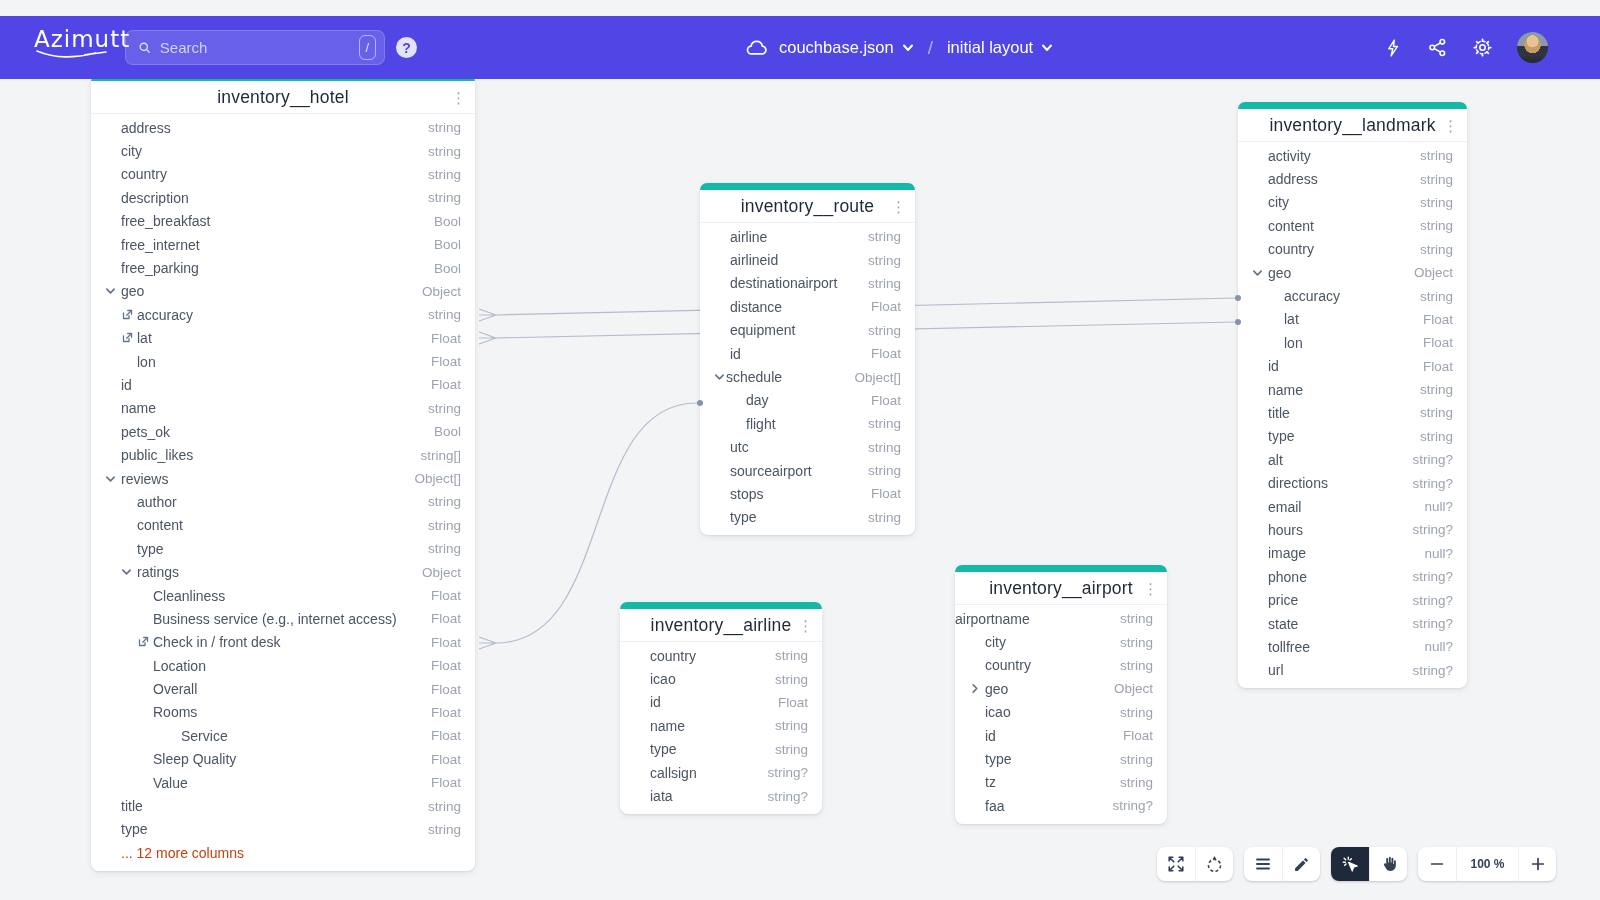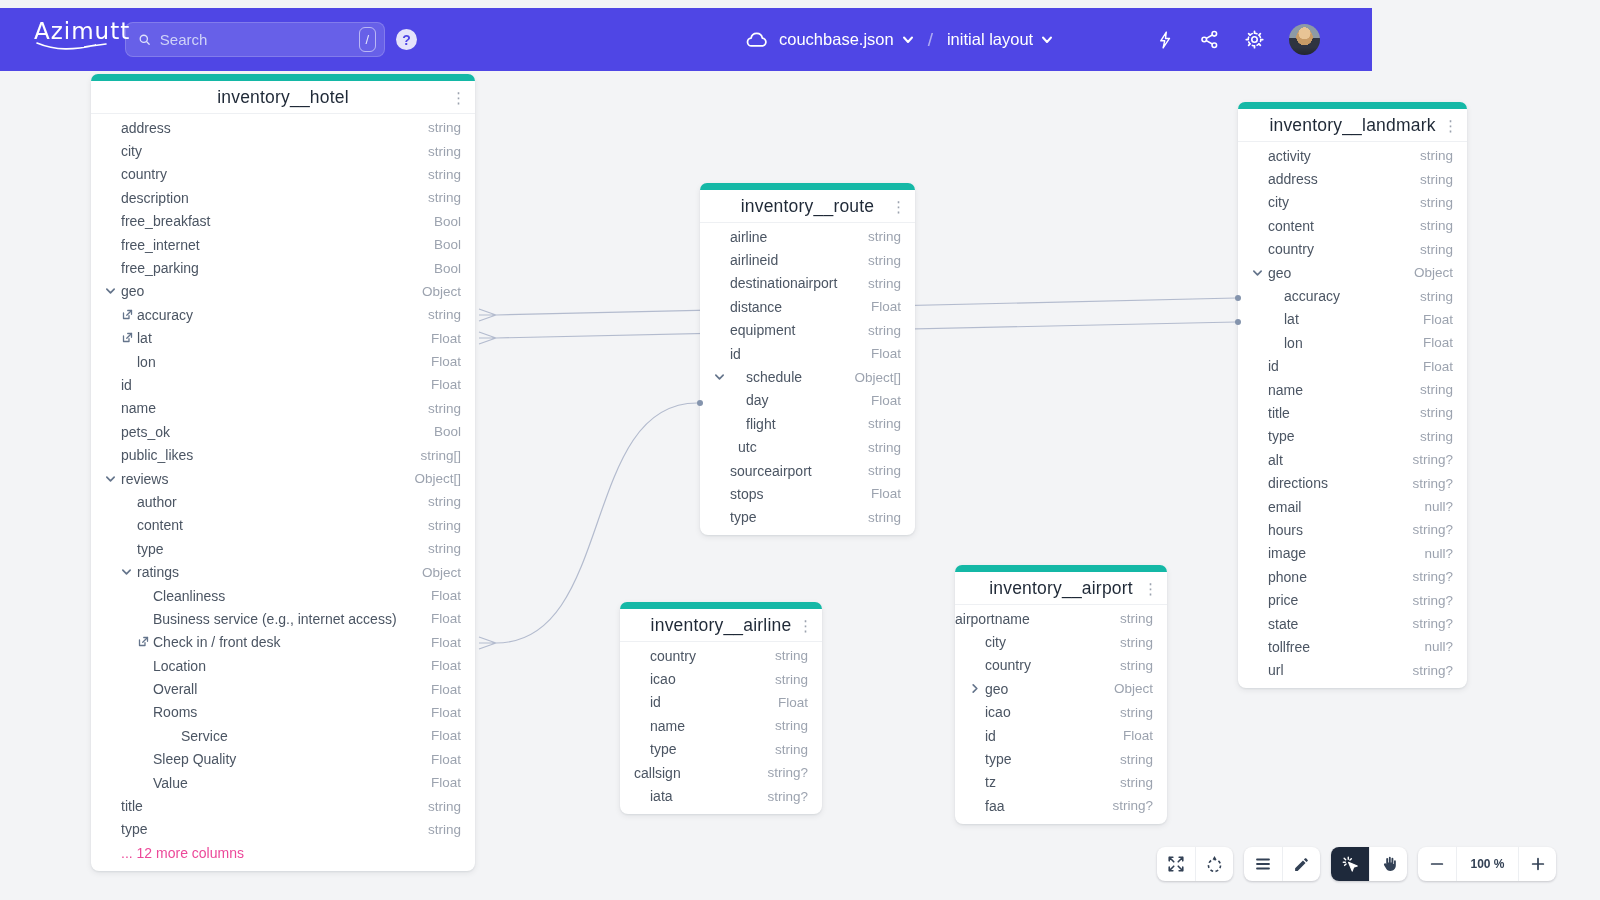--- a/index.html
+++ b/index.html
@@ -1,20 +1,20 @@
 <!DOCTYPE html>
 <html><head>
 <meta charset="utf-8">
 <style>
   * { margin:0; padding:0; box-sizing:border-box; }
   html,body { width:1600px; height:900px; overflow:hidden; background:#f3f4f6;
     font-family:"Liberation Sans", sans-serif; }
 
   
-  .navbar { position:absolute; top:8px; left:0; width:1372px; height:63px;
+  .navbar { position:absolute; top:16px; left:0; width:1600px; height:63px;
     background:#4f46e5; z-index:10; display:flex; align-items:center; }
   .logo { position:absolute; left:34px; top:10px; width:80px; color:#fff; cursor:pointer; }
   .logo .word { font-size:23px; font-weight:400; letter-spacing:1px; color:#fff;
     font-family:"DejaVu Sans", sans-serif; }
   .logo svg { display:block; margin-top:-3px; }
   .searchbox { position:absolute; left:125px; top:14px; width:260px; height:35px;
     background:rgba(255,255,255,.14); border:1px solid rgba(255,255,255,.18);
     border-radius:8px; display:flex; align-items:center; padding:0 8px 0 12px; }
   .searchbox input { flex:1; background:transparent; border:none; outline:none;
     color:#fff; font-size:15px; margin-left:9px; font-family:inherit; }
@@ -53,21 +53,21 @@
     color:#9ca3af; font-size:15px; line-height:1; cursor:pointer; }
   .card .rows { padding:2px 0 6px; }
   .trow { position:relative; height:23.4px; display:flex; align-items:center;
     font-size:14px; cursor:pointer; }
   .trow .cname { color:#4b5563; white-space:nowrap; }
   .trow .ctype { margin-left:auto; padding-right:14px; color:#9ca3af; font-size:13.5px;
     white-space:nowrap; }
   .trow .pre { position:absolute; width:14px; height:14px; display:flex; align-items:center;
     justify-content:center; color:#64748b; }
   .tfoot { height:23.4px; display:flex; align-items:center; padding-left:30px;
-    color:#ec4899; font-size:14px; cursor:pointer; }
+    color:#c2410c; font-size:14px; cursor:pointer; }
 
   
   .toolbar { position:absolute; right:44px; bottom:19px; display:flex; gap:11px; z-index:10; }
   .tgroup { display:flex; background:#fff; border-radius:8px;
     box-shadow:0 1px 2px rgba(16,24,40,.1), 0 1px 3px rgba(16,24,40,.1); }
   .tbtn { width:38px; height:34px; display:flex; align-items:center; justify-content:center;
     cursor:pointer; border-left:1px solid #edeff2; }
   .tbtn:first-child { border-left:none; border-radius:8px 0 0 8px; }
   .tbtn:last-child { border-radius:0 8px 8px 0; }
   .tbtn.selected { background:#1e293b; }
@@ -281,38 +281,38 @@
             <span class="ctype">Float</span>
           </div>
           <div class="trow" style="padding-left: 30px;">
             <span class="cname">equipment</span>
             <span class="ctype">string</span>
           </div>
           <div class="trow" style="padding-left: 30px;">
             <span class="cname">id</span>
             <span class="ctype">Float</span>
           </div>
-          <div class="trow" style="padding-left: 46px;">
+          <div class="trow" style="padding-left: 26px;">
             <span class="pre" style="left:12px">
               <svg width="11" height="8" viewBox="0 0 12 8">
                 <polyline points="2,2 6,6 10,2" fill="none" stroke="currentColor" stroke-width="1.8" stroke-linecap="round" stroke-linejoin="round"></polyline>
               </svg>
             </span>
             <span class="cname">schedule</span>
             <span class="ctype">Object[]</span>
           </div>
           <div class="trow" style="padding-left: 46px;">
             <span class="cname">day</span>
             <span class="ctype">Float</span>
           </div>
           <div class="trow" style="padding-left: 46px;">
             <span class="cname">flight</span>
             <span class="ctype">string</span>
           </div>
-          <div class="trow" style="padding-left: 38px;">
+          <div class="trow" style="padding-left: 30px;">
             <span class="cname">utc</span>
             <span class="ctype">string</span>
           </div>
           <div class="trow" style="padding-left: 30px;">
             <span class="cname">sourceairport</span>
             <span class="ctype">string</span>
           </div>
           <div class="trow" style="padding-left: 30px;">
             <span class="cname">stops</span>
             <span class="ctype">Float</span>
@@ -449,21 +449,21 @@
             <span class="ctype">Float</span>
           </div>
           <div class="trow" style="padding-left: 30px;">
             <span class="cname">name</span>
             <span class="ctype">string</span>
           </div>
           <div class="trow" style="padding-left: 30px;">
             <span class="cname">type</span>
             <span class="ctype">string</span>
           </div>
-          <div class="trow" style="padding-left: 14px;">
+          <div class="trow" style="padding-left: 30px;">
             <span class="cname">callsign</span>
             <span class="ctype">string?</span>
           </div>
           <div class="trow" style="padding-left: 30px; gap: 17px;">
             <span class="cname">iata</span>
             <span class="ctype">string?</span>
           </div>
         </div>
       </div>
       <div class="card" style="left: 955px; top: 565px; width: 212px;">

